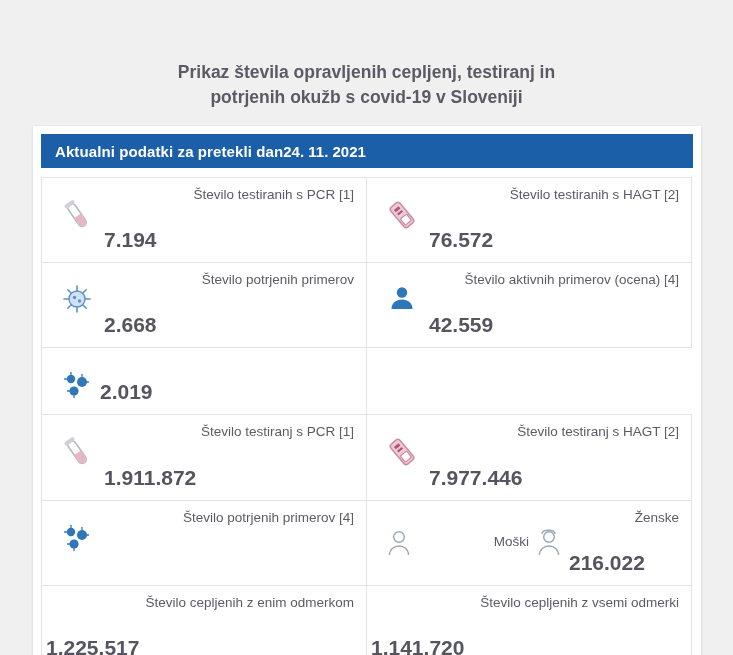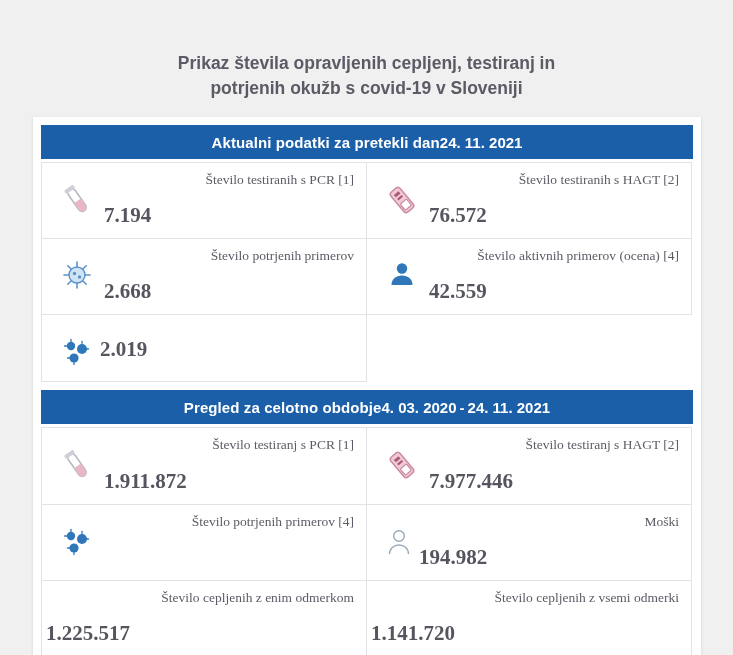--- a/index.html
+++ b/index.html
@@ -14,21 +14,21 @@
     overflow: hidden;
   }
   .page {
     width: 733px;
     height: 655px;
     position: relative;
     background: #f0f0f0;
   }
   .title {
     width: 620px;
-    margin: 9px auto;
+    margin: 18px auto;
     padding-top: 42px;
     text-align: center;
     color: #5b5b66;
     font-size: 17.5px;
     font-weight: bold;
     line-height: 1.45;
   }
   .card {
     position: absolute;
     left: 33px;
@@ -37,43 +37,42 @@
     background: #ffffff;
     box-shadow: 0 1px 3px rgba(0,0,0,0.12);
     padding-bottom: 0;
   }
   .band {
     background: #1b5fa8;
     color: #ffffff;
     height: 34px;
     display: flex;
     align-items: center;
-    justify-content: center;
+    justify-content: flex-start;
     padding: 0 14px;
-    margin: 8px 8px 4px 8px;
+    margin: 8px 8px 10px 8px;
     box-sizing: border-box;
   }
   .band-title {
     font-size: 15px;
     font-weight: bold;
     letter-spacing: 0.1px;
   }
   .band-date {
     font-size: 15px;
     font-weight: bold;
   }
   .band-date .sep {
     padding: 0 3px;
   }
   .grid {
     display: flex;
     flex-wrap: wrap;
     padding: 0 8px;
     box-sizing: border-box;
-    font-family: Liberation Serif, serif;
   }
   .cell {
     width: 50%;
     box-sizing: border-box;
     border: 1px solid #e3e3e6;
     margin: -1px 0 0 -1px;
     padding: 8px 12px 10px 12px;
     display: flex;
     align-items: flex-start;
     min-height: 68px;
@@ -95,21 +94,21 @@
   }
   .cell-label {
     color: #5b5b66;
     font-size: 13.5px;
     line-height: 1.35;
   }
   .cell-value {
     color: #55555f;
     font-size: 21px;
     font-weight: bold;
-    margin-top: 14px;
+    margin-top: 24px;
     text-align: left;
   }
   .cell.nolabelicon { padding-left: 0; }
   .cell.full-label .cell-body { padding-left: 0; }
 
   
   .gender-wrap {
     flex: 1 1 auto;
     display: flex;
   }
@@ -241,26 +240,20 @@
           </svg>
         </div>
         <div class="cell-body">
           <div class="cell-value">2.019</div>
         </div>
       </div>
 
 
     </div>
 
-    <div class="band">
-      <span class="band-title">Pregled za celotno obdobje</span>
-      <span class="band-date">
-        <span>4. 03. 2020</span><span class="sep">-</span><span>24. 11. 2021</span>
-      </span>
-    </div>
 
     <div class="grid">
 
       <div class="cell first-col">
         <div class="cell-ico">
           <svg width="34" height="34" viewBox="0 0 34 34">
             <g transform="rotate(-35 17 17)">
               <rect x="13" y="4" width="8" height="26" rx="4" fill="#ffffff" stroke="#b9b9c4" stroke-width="1.6"></rect>
               <path d="M13 18 h8 v8 a4 4 0 0 1 -8 0 z" fill="#e8b7c6"></path>
               <rect x="11.5" y="2" width="11" height="4" rx="1.4" fill="#cfcfd8"></rect>
@@ -317,23 +310,35 @@
         <div class="gender-wrap">
           <div class="gender-col">
             <div class="gender-ico">
               <svg width="26" height="30" viewBox="0 0 26 30">
                 <circle cx="13" cy="9" r="5.3" fill="none" stroke="#9aa7b5" stroke-width="1.4"></circle>
                 <path d="M3.5 27 c0-5.6 4.3-9 9.5-9 s9.5 3.4 9.5 9" fill="none" stroke="#9aa7b5" stroke-width="1.4"></path>
               </svg>
             </div>
             <div class="gender-txt">
               <div class="cell-label">Moški</div>
-              <div class="cell-value">194.982</div>
             </div>
           </div>
+          <div class="gender-col">
+            <div class="gender-ico">
+              <svg width="26" height="30" viewBox="0 0 26 30">
+                <circle cx="13" cy="9" r="5.3" fill="none" stroke="#9aa7b5" stroke-width="1.4"></circle>
+                <path d="M6 6 c-1 -5 13 -5 13 0" fill="none" stroke="#9aa7b5" stroke-width="1.4"></path>
+                <path d="M3.5 27 c0-5.6 4.3-9 9.5-9 s9.5 3.4 9.5 9" fill="none" stroke="#9aa7b5" stroke-width="1.4"></path>
+              </svg>
+            </div>
+            <div class="gender-txt">
+              <div class="cell-label">Ženske</div>
+              <div class="cell-value">216.022</div>
+            </div>
+          </div>
         </div>
       </div>
 
       <div class="cell first-col nolabelicon">
         <div class="cell-body">
           <div class="cell-label">Število cepljenih z enim odmerkom</div>
           <div class="cell-value">1.225.517</div>
         </div>
       </div>
 

